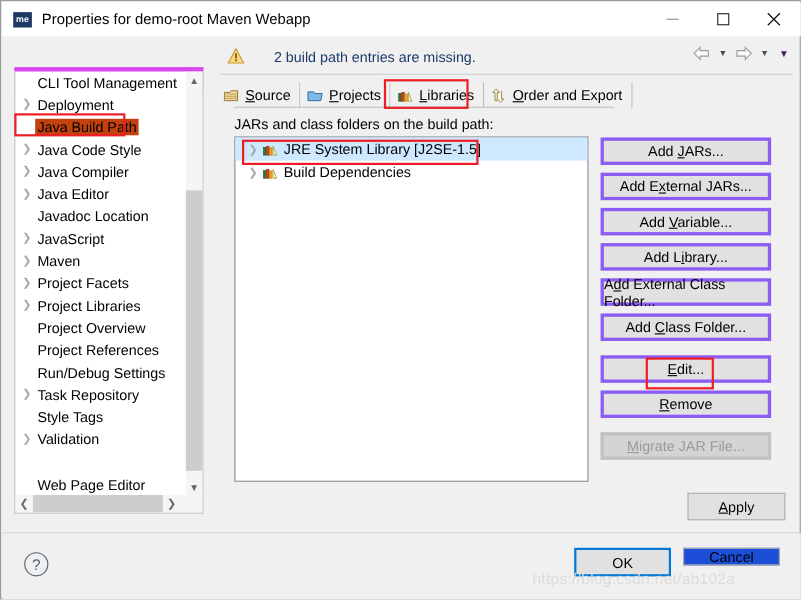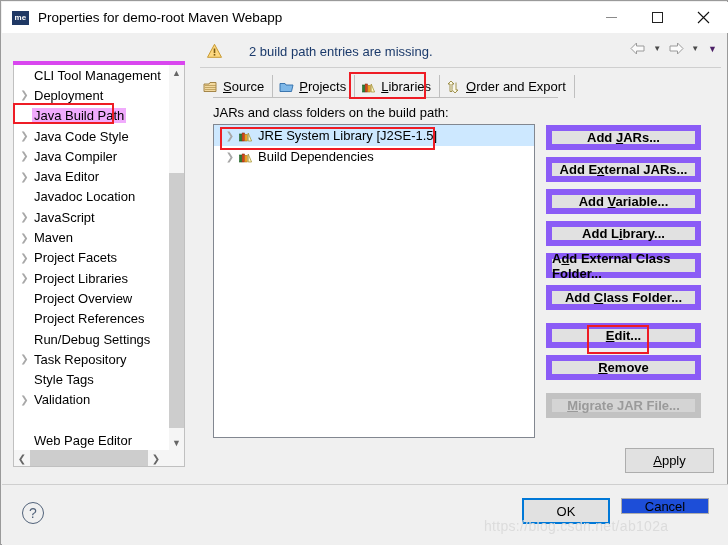--- a/index.html
+++ b/index.html
@@ -78,21 +78,21 @@
     font-size: 13px; color: #000000; padding-left: 3px;
     white-space: nowrap;
   }
   .tree-arrow {
     width: 15px; flex: 0 0 15px; text-align: center;
     color: #a8a8a8; font-size: 10px; line-height: 1;
   }
   .tree-arrow.empty { color: transparent; }
   .tree-label { padding: 0 2px; }
   .tree-item.selected .tree-label {
-    background: #f0abfc;
+    background: #c2410c;
   }
   #tree-highlight {
     position: absolute; left: 12px; top: 102px;
     width: 101px; height: 21px;
     border: 2.3px solid #ee1c25;
     pointer-events: none; z-index: 5;
   }
   
   #tree-vscroll {
     position: absolute; right: 0; top: 0; width: 15px; height: 386px;
@@ -189,26 +189,25 @@
     border: 2.4px solid #ee1c25; z-index: 7; pointer-events: none;
   }
 
   
   #btn-col {
     position: absolute; left: 545px; top: 124px;
     width: 155px;
   }
   .pbtn {
     width: 155px; height: 25px;
-    background: #e1e1e1; border: 6px solid #8b5cf6;
+    background: #e1e1e1; border: 3px solid #8b5cf6;
     font-size: 13px; color: #000;
     display: flex; align-items: center; justify-content: center;
     margin-bottom: 7px;
     font-family: "Liberation Sans", sans-serif;
-    font-weight: bold;
   }
   .pbtn.gap { margin-top: 13px; }
   .pbtn.disabled { color: #9a9a9a; background: #d4d4d4; border-color: #c2c2c2; }
   .pbtn u { text-decoration: underline; }
   #edit-highlight {
     position: absolute; left: 586px; top: 324px;
     width: 62px; height: 29px;
     border: 2.4px solid #ee1c25; z-index: 7; pointer-events: none;
   }
 

